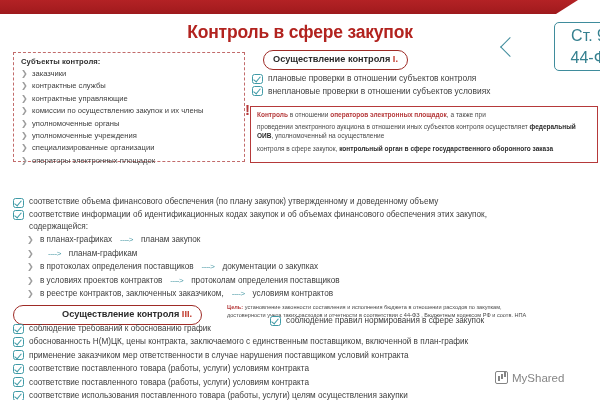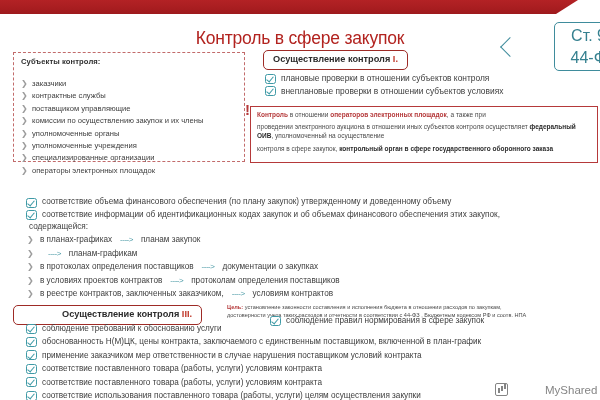--- a/index.html
+++ b/index.html
@@ -36,26 +36,26 @@
     top: 0; left: 0;
     width: 578px;
     height: 14px;
     background: linear-gradient(180deg, #b32225 0%, #a81d20 60%, #9d1a1d 100%);
     clip-path: polygon(0 0, 100% 0, calc(100% - 22px) 100%, 0 100%);
   }
 
   
   .title {
     position: absolute;
-    top: 28px;
+    top: 22px;
     left: 0;
     width: 600px;
     text-align: center;
     font-size: 17.5px;
-    font-weight: normal;
+    font-weight: bold;
     color: #b2231f;
     letter-spacing: -0.2px;
   }
 
   
   .callout {
     position: absolute;
     left: 514px;
     top: 22px;
     width: 78px;
@@ -100,21 +100,21 @@
     height: 110px;
     border: 1.4px dashed #c26b6b;
     box-sizing: border-box;
     background: #fff;
     padding: 4px 6px 0 7px;
   }
   .subjects-title {
     font-size: 7.6px;
     font-weight: bold;
     color: #2f2f2f;
-    margin-bottom: 12px;
+    margin-bottom: 2px;
     letter-spacing: .1px;
   }
   .subj-item {
     display: flex;
     align-items: flex-start;
     font-size: 7.6px;
     line-height: 12.4px;
     color: #3d3d3d;
   }
   .arrow-bullet {
@@ -122,21 +122,21 @@
     font-size: 8px;
     width: 11px;
     flex: 0 0 11px;
     line-height: 12.4px;
   }
 
   
   .chip {
     position: absolute;
     border: 1.6px solid #9e2b26;
-    border-radius: 5px;
+    border-radius: 10px;
     background: #fff;
     font-size: 9.2px;
     font-weight: bold;
     color: #2b2b2b;
     padding: 3px 9px 4px 9px;
     box-sizing: border-box;
     white-space: nowrap;
     line-height: 11px;
   }
   .chip .rn { color: #c0392b; }
@@ -166,21 +166,20 @@
     border-width: 0 1.5px 1.5px 0;
     transform: rotate(40deg);
   }
 
   .chk-row {
     display: flex;
     align-items: flex-start;
     font-size: 8.4px;
     line-height: 12.6px;
     color: #3d3d3d;
-    margin-left: 13px;
   }
 
   
   .block1 {
     position: absolute;
     left: 252px;
     top: 72px;
     width: 345px;
   }
 
@@ -281,27 +280,26 @@
     line-height: 13.4px;
     color: #3d3d3d;
   }
 
   .clip-last { overflow: hidden; }
 
   
   .watermark {
     position: absolute;
     left: 495px;
-    top: 383px;
+    top: 371px;
     display: flex;
     align-items: center;
     color: #6f6f6f;
     font-size: 11.5px;
     opacity: .85;
-    gap: 33px;
   }
   .wm-icon {
     width: 13px; height: 13px;
     border: 1.4px solid #6f6f6f;
     border-radius: 2px;
     margin-right: 4px;
     position: relative;
     box-sizing: border-box;
   }
   .wm-icon:before{
@@ -340,21 +338,21 @@
     <div class="subj-item">
       <span class="arrow-bullet">❯</span>
       <span>заказчики</span>
     </div>
     <div class="subj-item">
       <span class="arrow-bullet">❯</span>
       <span>контрактные службы</span>
     </div>
     <div class="subj-item">
       <span class="arrow-bullet">❯</span>
-      <span>поставщиком управляющие</span>
+      <span>контрактные управляющие</span>
     </div>
     <div class="subj-item">
       <span class="arrow-bullet">❯</span>
       <span>комиссии по осуществлению закупок и их члены</span>
     </div>
     <div class="subj-item">
       <span class="arrow-bullet">❯</span>
       <span>уполномоченные органы</span>
     </div>
     <div class="subj-item">
@@ -452,21 +450,21 @@
   </div>
 
   <div class="purpose">
     <span><b>Цель:</b><span> установление законности составления и исполнения бюджета в отношении расходов по закупкам,</span></span>
     <div>достоверности учета таких расходов и отчетности в соответствии с 44-ФЗ , Бюджетным кодексом РФ и соотв. НПА</div>
   </div>
 
   <div class="block3 clip-last">
     <div class="chk-row">
       <span class="cb"></span>
-      <span>соблюдение требований к обоснованию услуги</span>
+      <span>соблюдение требований к обоснованию график</span>
     </div>
     <div class="chk-row">
       <span class="cb"></span>
       <span>обоснованность Н(М)ЦК, цены контракта, заключаемого с единственным поставщиком, включенной в план-график</span>
     </div>
     <div class="chk-row">
       <span class="cb"></span>
       <span>применение заказчиком мер ответственности в случае нарушения поставщиком условий контракта</span>
     </div>
     <div class="chk-row">

